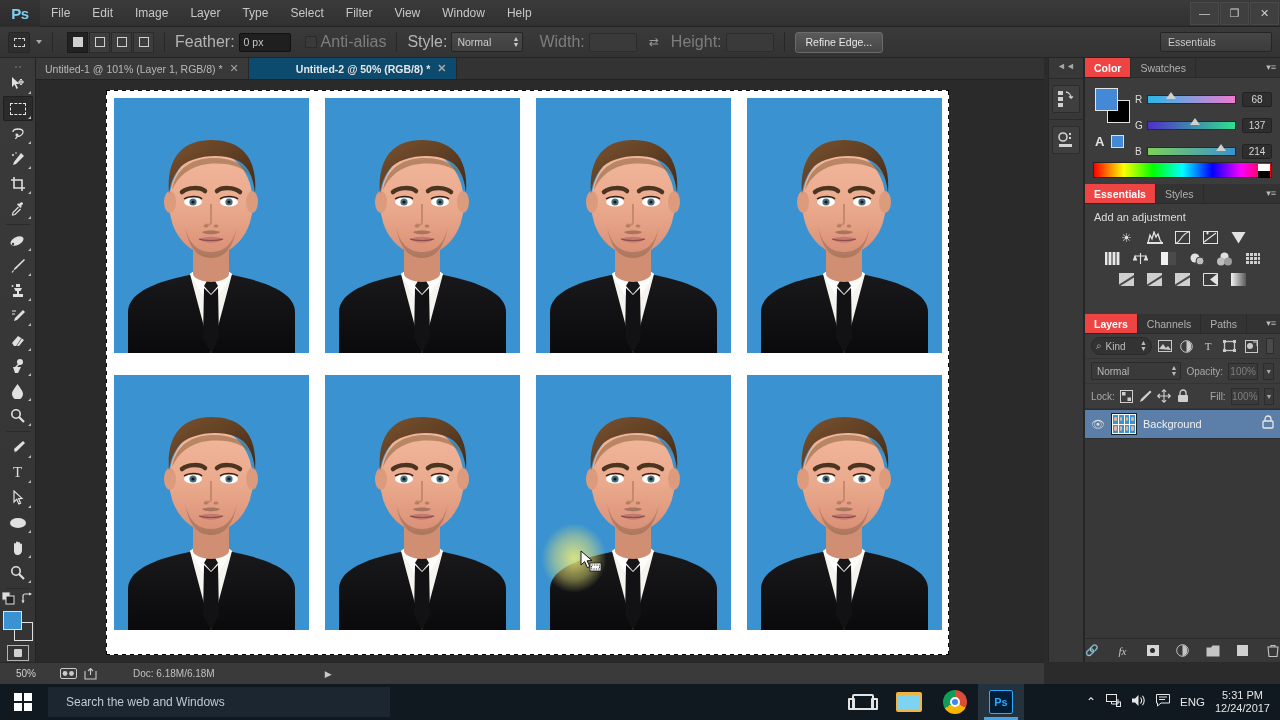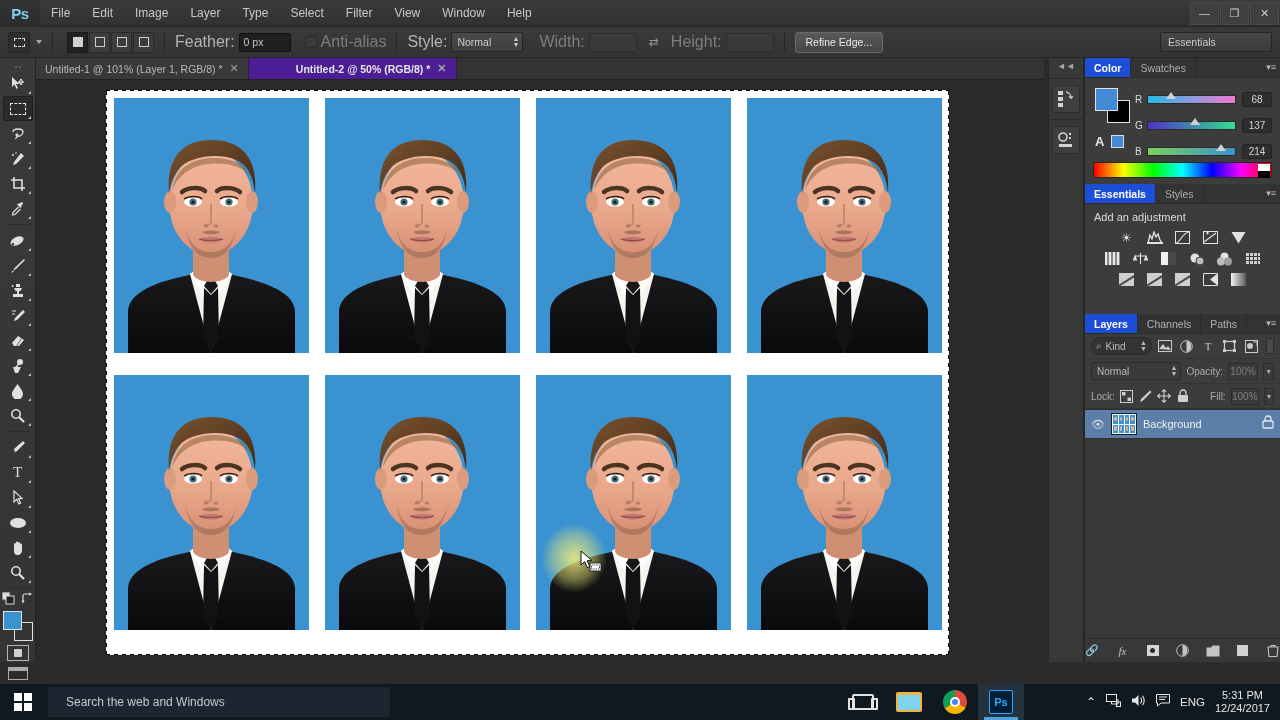--- a/index.html
+++ b/index.html
@@ -96,21 +96,21 @@
   
   .tabbar {
     position: absolute; top: 58px; left: 36px; width: 1008px; height: 22px;
     background: #333; border-bottom: 1px solid #222; display: flex; align-items: flex-end;
   }
   .doctab {
     height: 21px; display: flex; align-items: center; gap: 7px;
     padding: 0 9px; font-size: 10.5px; color: #b9b9b9;
     background: #393939; border-right: 1px solid #262626;
   }
-  .doctab.active { background: #4c1d95; color: #e6e6e6; font-weight: bold; padding-left: 47px; }
+  .doctab.active { background: #0c4a6e; color: #e6e6e6; font-weight: bold; padding-left: 47px; }
   .tab-x { color: #a2a2a2; font-size: 11px; }
 
   
   .toolbar {
     position: absolute; top: 58px; left: 0; width: 36px; height: 604px;
     background: linear-gradient(#3a3a3a,#343434); border-right: 1px solid #232323;
     padding-top: 4px;
   }
   .toolgrip { height: 9px; display:flex; align-items:center; justify-content:center; gap:2px; }
   .toolgrip i { width:2px;height:2px;background:#6a6a6a;display:block;border-radius:50%; }
@@ -215,21 +215,21 @@
   }
   .panel-tabs {
     height: 20px; background: #333; display: flex; align-items: stretch;
     border-bottom: 1px solid #2a2a2a; position: relative;
   }
   .ptab {
     padding: 0 9px; display: flex; align-items: center;
     color: #b0b0b0; font-size: 10.5px; background: #333;
     border-right: 1px solid #2b2b2b;
   }
-  .ptab.active { background: #1d4ed8; color: #fff; font-weight: bold; }
+  .ptab.active { background: #ef4444; color: #fff; font-weight: bold; }
   .panel-menu {
     position: absolute; right: 4px; top: 4px; color: #bbb; font-size: 9px;
     display: flex; gap: 2px; align-items: center;
   }
   .panel-body { background: #3c3c3c; }
 
   
   .color-body { height: 106px; position: relative; padding: 8px; }
   .cswatch-fore {
     position: absolute; left: 10px; top: 10px; width: 23px; height: 23px;
@@ -1153,20 +1153,36 @@
     <div class="cursor-glow"></div>
     <div class="mouse-cursor">
       <svg width="26" height="26" viewBox="0 0 26 26">
         <path d="M1 1 L1 15 L4.6 11.6 L7.4 17.6 L9.8 16.5 L7.1 10.8 L12 10.6 Z" fill="#ffffff" stroke="#111" stroke-width="1"></path>
         <rect x="10" y="13" width="11" height="8" fill="#fff" stroke="#111" stroke-width="0.8"></rect>
         <rect x="11.5" y="15" width="8" height="4" fill="none" stroke="#111" stroke-width="0.8" stroke-dasharray="1.4 1"></rect>
       </svg>
     </div>
   </div>
 
+  <div class="statusbar">
+    <div class="sb-zoom">50%</div>
+    <div class="sb-icons">
+      <svg width="17" height="11" viewBox="0 0 17 11">
+          <rect x="0.5" y="0.5" width="16" height="10" rx="1.5" fill="none" stroke="#c9c9c9"></rect>
+          <circle cx="5" cy="5.5" r="2.4" fill="#c9c9c9"></circle>
+          <circle cx="11.5" cy="5.5" r="2.4" fill="#c9c9c9"></circle>
+        </svg>
+      <svg width="13" height="12" viewBox="0 0 13 12">
+          <path d="M1 3 V11 H12 V3" fill="none" stroke="#c9c9c9" stroke-width="1.1"></path>
+          <path d="M6.5 0.5 V7 M4 3 L6.5 0.5 L9 3" fill="none" stroke="#c9c9c9" stroke-width="1.1"></path>
+        </svg>
+    </div>
+    <div class="sb-doc">Doc: 6.18M/6.18M</div>
+    <div class="sb-arrow">▶</div>
+  </div>
 
   <div class="mini-dock">
     <div class="collapse">◄◄</div>
     <div class="mini-sep"></div>
     <div class="mini-btn">
       <svg width="18" height="18" viewBox="0 0 18 18">
           <rect x="1" y="1" width="5" height="4" fill="#d2d2d2"></rect>
           <rect x="1" y="7" width="5" height="4" fill="#d2d2d2"></rect>
           <rect x="1" y="13" width="5" height="4" fill="#d2d2d2"></rect>
           <path d="M9 2 a6 6 0 0 1 5 6 l-2-1.5 M14 8 l2-1.5" stroke="#d2d2d2" stroke-width="1.3" fill="none"></path>

